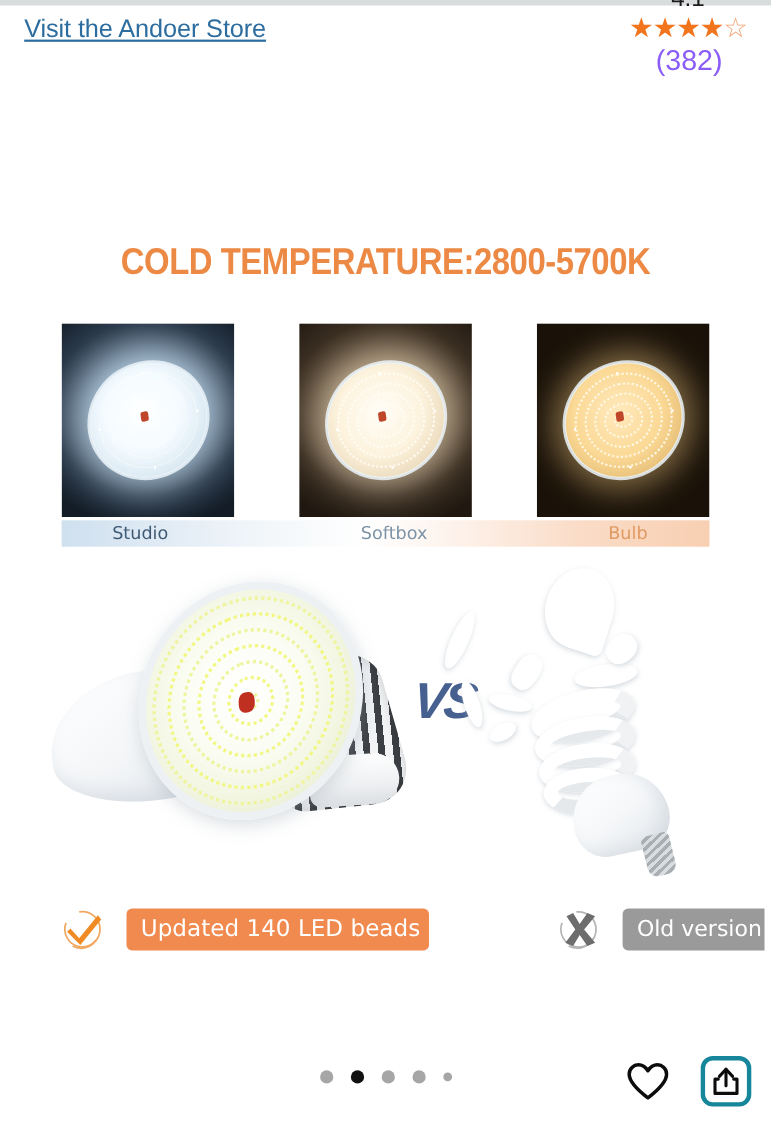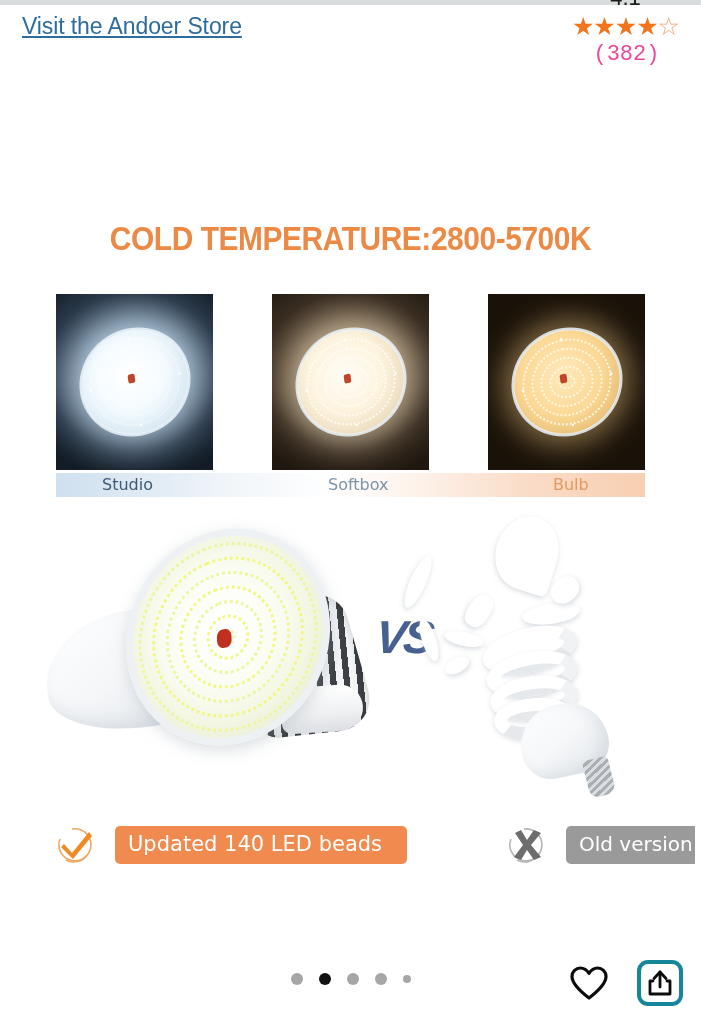--- a/index.html
+++ b/index.html
@@ -72,25 +72,24 @@
     display: inline-flex;
     align-items: center;
     letter-spacing: -1px;
     font-size: 25px;
     line-height: 25px;
     color: #f2741c;
   }
   .stars .s-empty { color: #f2a271; }
 
   .rating-count {
-    color: #ec4899;
-    font-size: 22px;
+    color: #8b5cf6;
+    font-size: 26px;
     line-height: 26px;
     margin-left: 2px;
-    font-family: Liberation Mono, monospace;
   }
 
   .product-title {
     margin-top: 2px;
     color: #3a3a3a;
     font-size: 23.5px;
     line-height: 31.5px;
     letter-spacing: -0.15px;
     width: 640px;
     cursor: pointer;
@@ -435,21 +434,21 @@
   .badge-group.good { left: 52px; top: 4px; }
   .badge-group.bad  { left: 503px; top: 4px; }
 
   .mark-icon { width: 46px; height: 46px; position: relative; }
 
   .badge-pill {
     font-family: "DejaVu Sans", sans-serif;
     font-size: 21px;
     line-height: 24px;
     color: #ffffff;
-    padding: 6px 25px 8px 13px;
+    padding: 6px 8px 8px 13px;
     border-radius: 5px;
     white-space: nowrap;
   }
   .badge-pill.orange { background: #f08a4f; }
   .badge-pill.gray   { background: #9a9a9a; font-size: 20px; }
 
   
   .bottom-bar {
     position: absolute;
     bottom: 0; left: 0;

